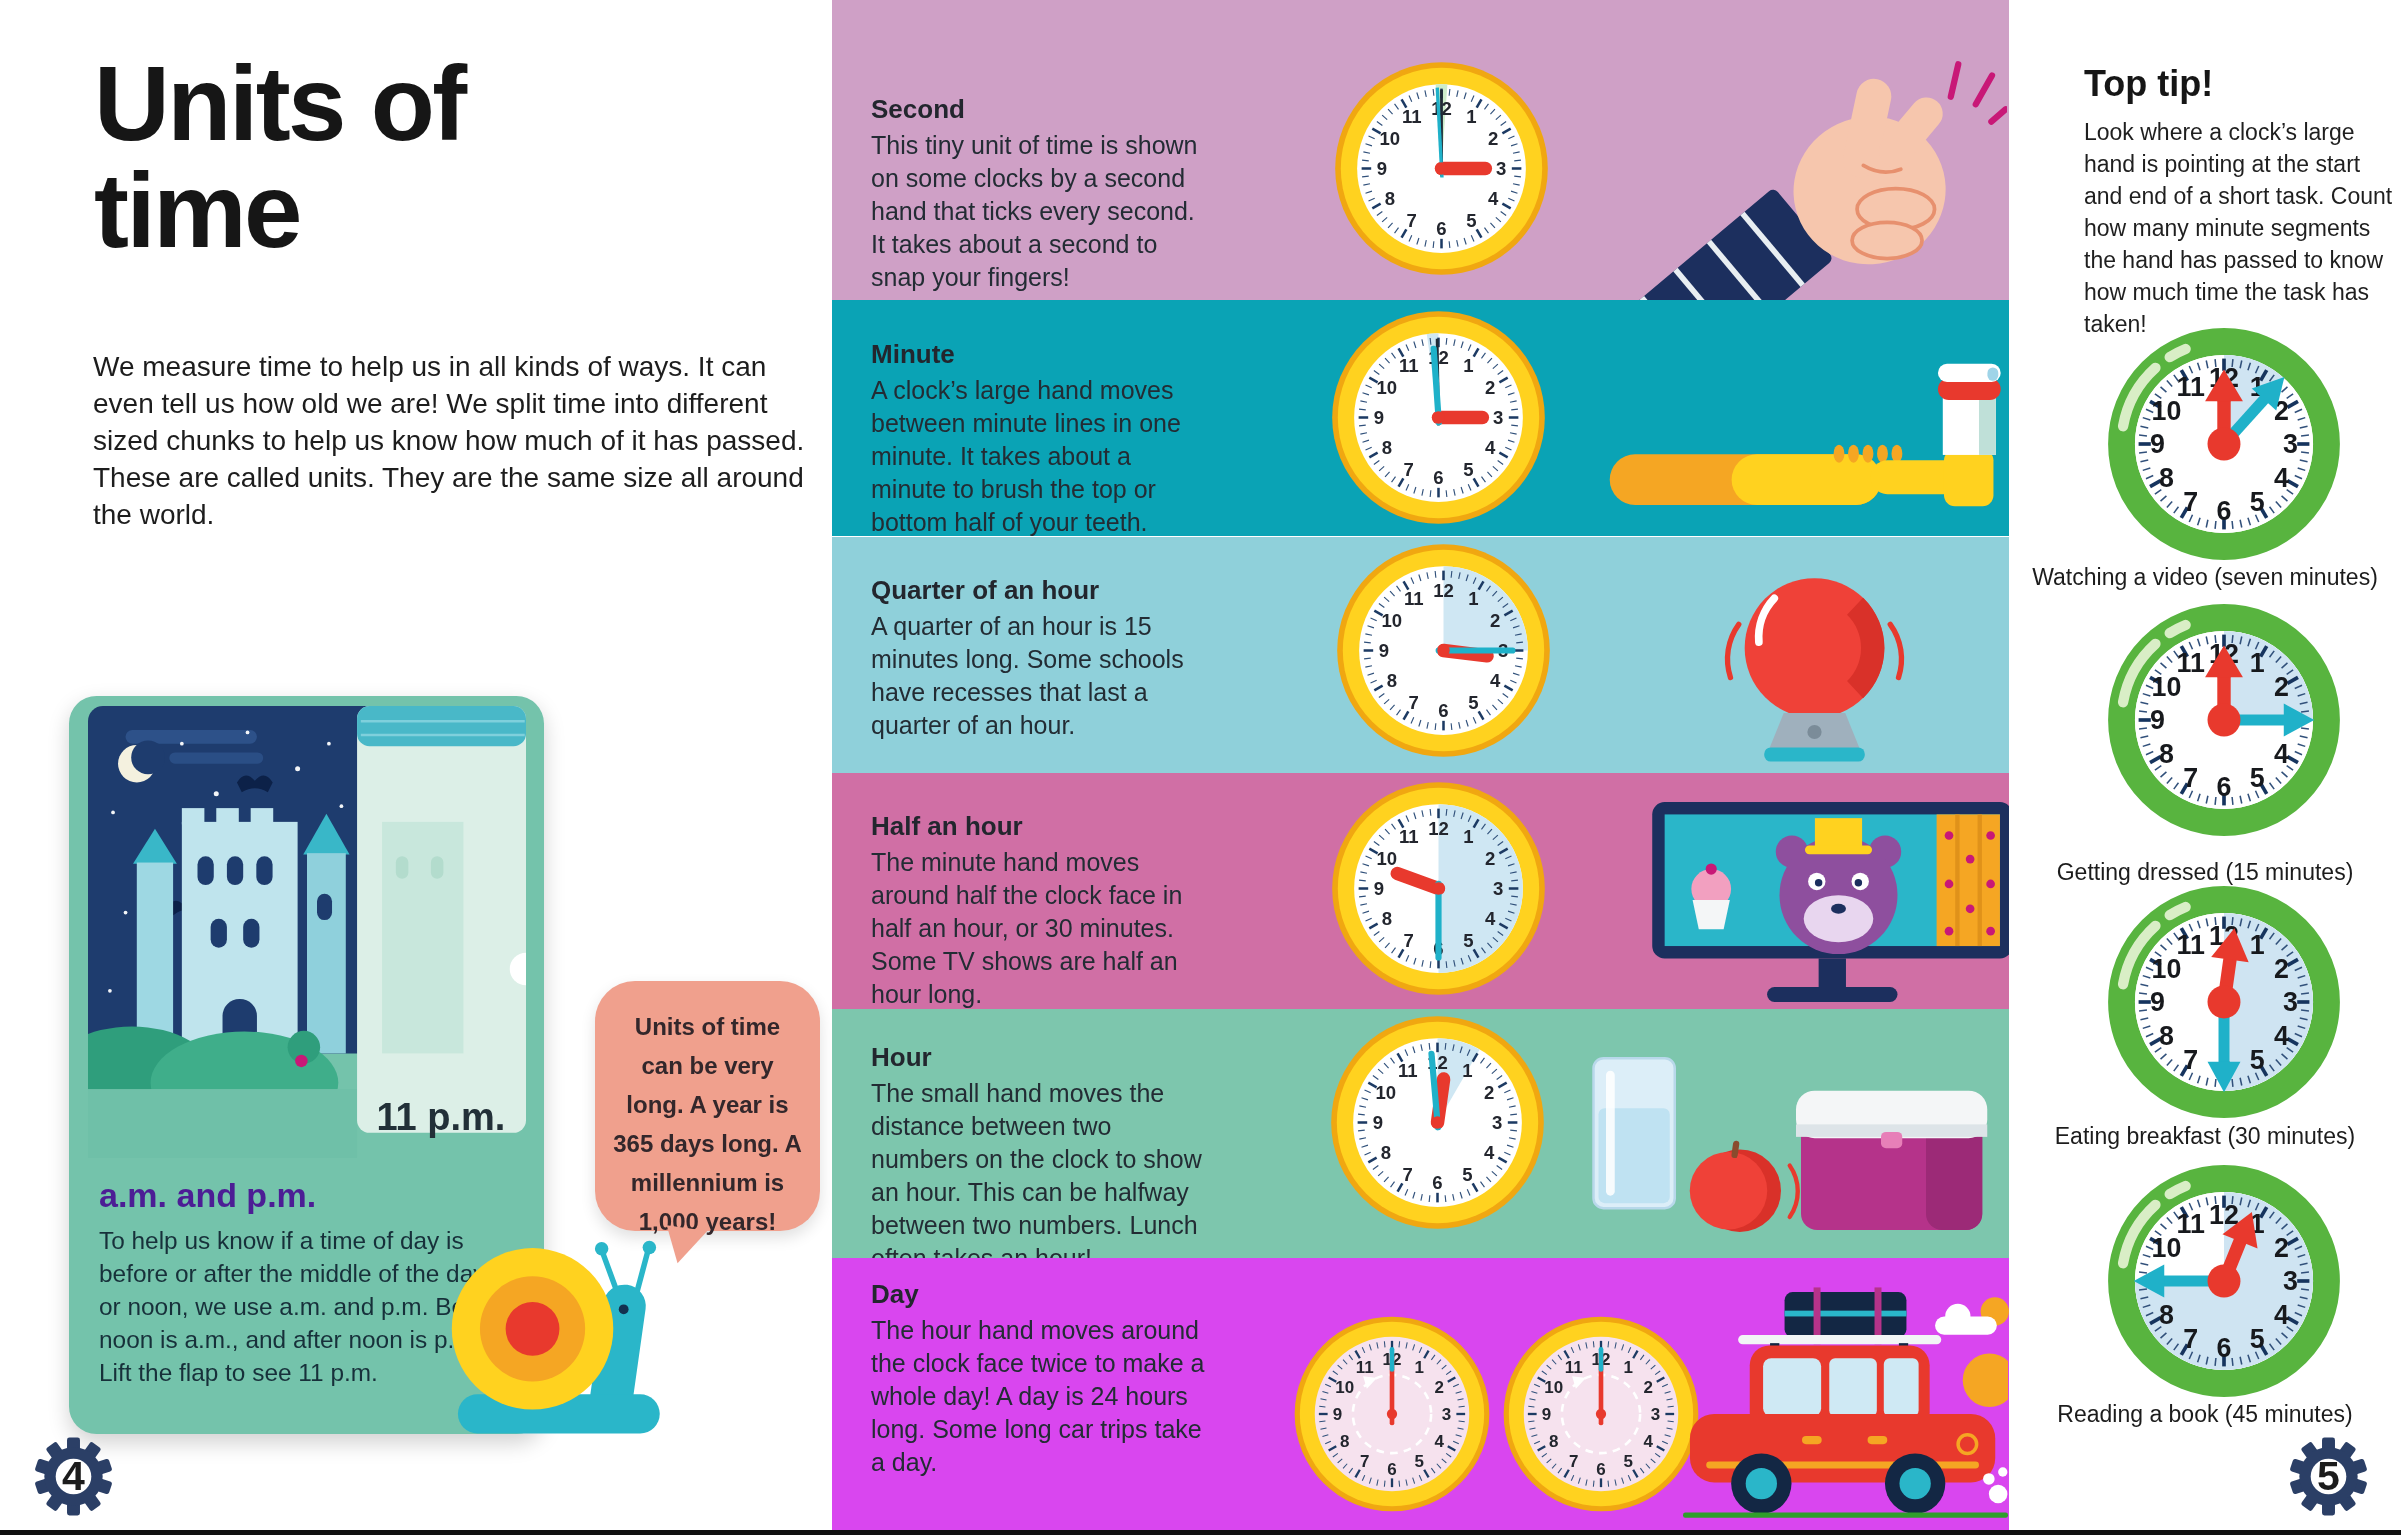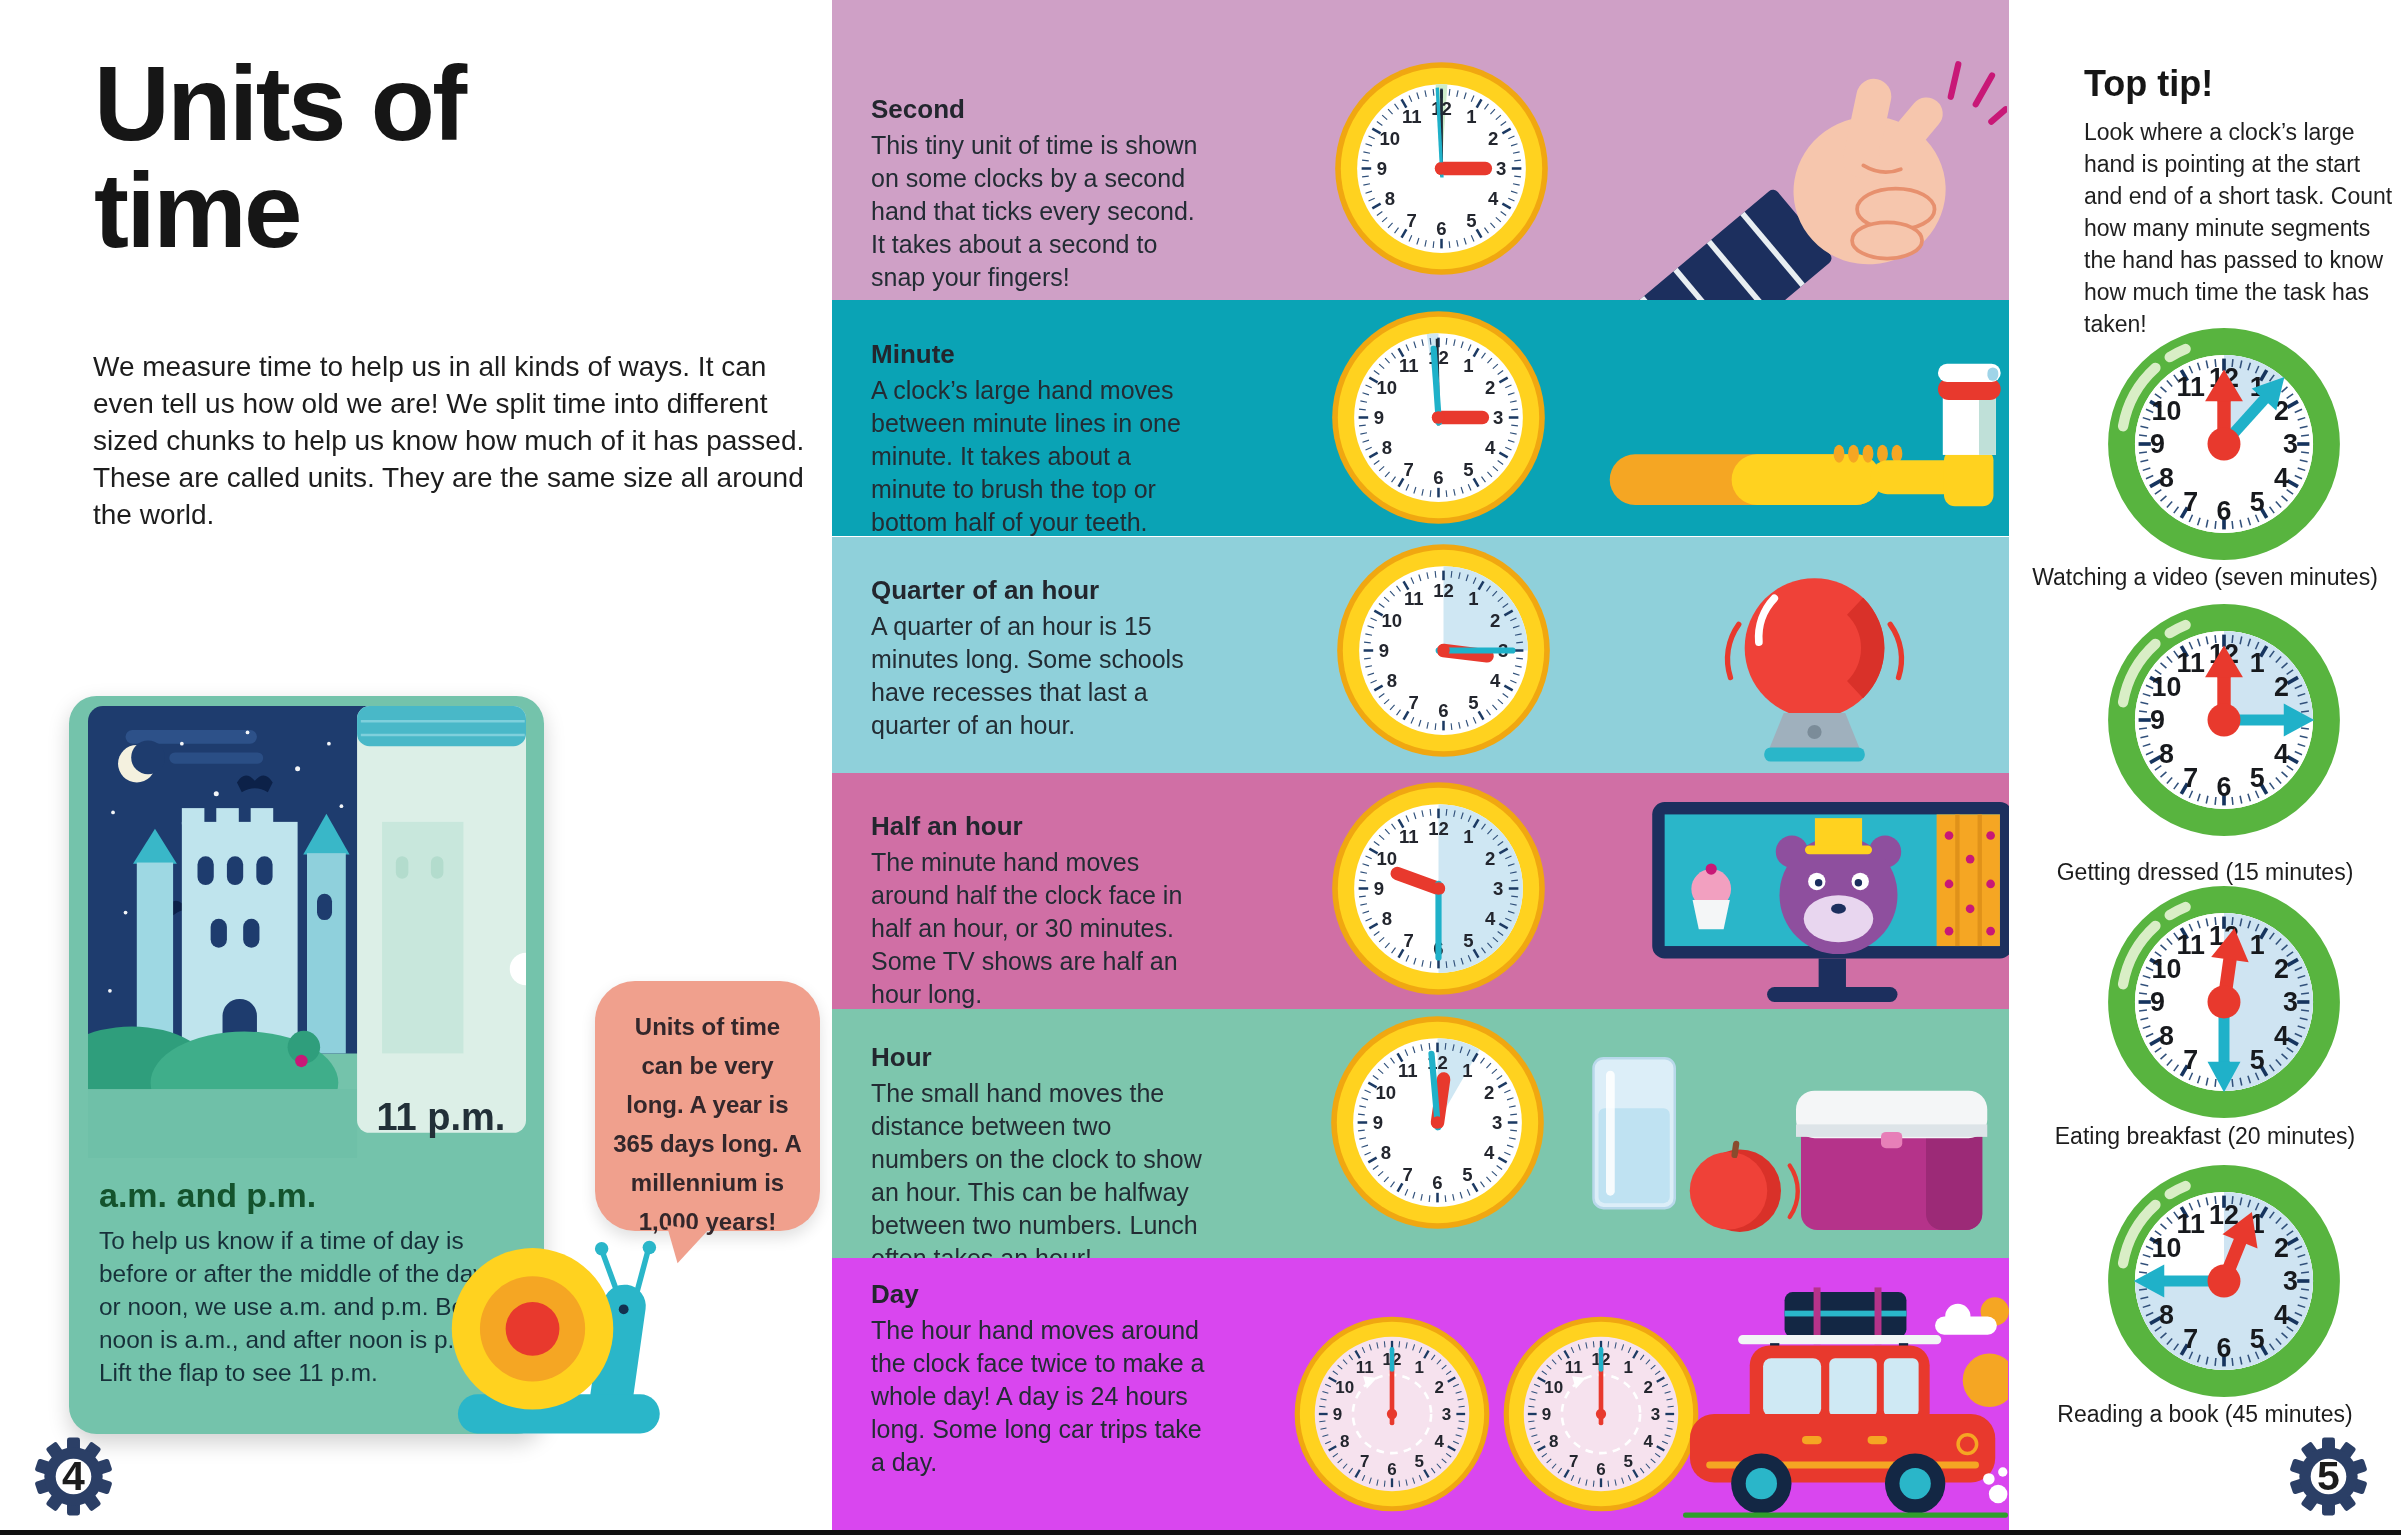--- a/index.html
+++ b/index.html
@@ -3,21 +3,21 @@
 <meta charset="utf-8">
 <style>
   html,body{margin:0;padding:0;background:#e8e8e8;}
   #page{position:relative;width:2401px;height:1535px;background:#ffffff;
         font-family:"Liberation Sans",sans-serif;overflow:hidden;color:#1f1f1f;}
   .abs{position:absolute;}
   h1,h2,h3,p{margin:0;}
   .page-title{font-size:105px;font-weight:700;line-height:1.02;letter-spacing:-2.5px;color:#161616;width:475px;}
   .intro{font-size:28px;line-height:37px;color:#1d1d1d;width:713px;}
   .ampm-card{background:#74c3ab;border-radius:27.5px;box-shadow:0 8.8px 21px rgba(0,0,0,.18);}
-  .ampm-head{font-size:34px;font-weight:700;color:#14532d;}
+  .ampm-head{font-size:34px;font-weight:700;color:#4c1d95;}
   .ampm-body{font-size:24.4px;line-height:33px;color:#17303a;width:413px;}
   .flap-label{font-size:38px;font-weight:700;color:#223038;transform:translateX(-50%);white-space:nowrap;}
   .bubble{background:#f0a08d;border-radius:40px;box-shadow:0 6.3px 15px rgba(0,0,0,.12);}
   .bubble p{font-size:24px;font-weight:700;line-height:39px;color:#33272b;text-align:center;padding:26px 16.3px;}
   .bubble:after{content:"";position:absolute;left:69px;bottom:-33px;width:0;height:0;
        border-left:16.3px solid transparent;border-right:25px solid transparent;border-top:36px solid #f0a08d;transform:rotate(8deg);}
   .band{position:absolute;left:0;width:1177px;overflow:hidden;}
   .band-text{position:absolute;left:39px;width:341px;}
   .band-text h3{font-size:26px;font-weight:700;color:#23262e;margin-bottom:3.8px;}
   .band-text p{font-size:25px;line-height:33px;color:#232c34;}
@@ -1214,21 +1214,21 @@
           <g transform="rotate(180)">
             <rect x="-9" y="-102" width="18" height="112" fill="#1fb1c9"></rect>
             <polygon points="-27,-98 27,-98 0,-148" fill="#1fb1c9"></polygon>
           </g>
           <g transform="rotate(8)">
             <rect x="-11" y="-74" width="22" height="84" rx="4" fill="#e8392d"></rect>
             <polygon points="-31,-70 31,-70 0,-122" fill="#e8392d"></polygon>
           </g>
           <circle r="27" fill="#e8392d"></circle>
         </svg></div>
-    <p class="abs caption" style="left:21px;top:1123px;">Eating breakfast (20 minutes)</p>
+    <p class="abs caption" style="left:21px;top:1123px;">Eating breakfast (30 minutes)</p>
 
     <div class="abs clock" style="left:93px;top:1159px;width:244px;height:244px;"><svg viewBox="-200 -200 400 400" width="100%" height="100%">
           <circle r="168" fill="none" stroke="#58b43f" stroke-width="44"></circle>
           <path d="M-165.45,-29.17 A168,168 0 0 1 -112.41,-124.85" fill="none" stroke="#d9eec6" stroke-width="17" stroke-linecap="round"></path>
           <path d="M-89.03,-142.47 A168,168 0 0 1 -62.93,-155.77" fill="none" stroke="#d9eec6" stroke-width="17" stroke-linecap="round"></path>
           <circle r="146" fill="#ffffff"></circle>
           <path d="M0,0 L0,-146 A146,146 0 1 1 -146,0 Z" fill="#cfe4f2"></path>
           <line x1="0" y1="-120" x2="0" y2="-140" stroke="#16345e" stroke-width="6"></line>
           <line x1="13.28" y1="-126.3" x2="14.63" y2="-139.23" stroke="#31507a" stroke-width="2.5"></line>
           <line x1="26.4" y1="-124.22" x2="29.11" y2="-136.94" stroke="#31507a" stroke-width="2.5"></line>

